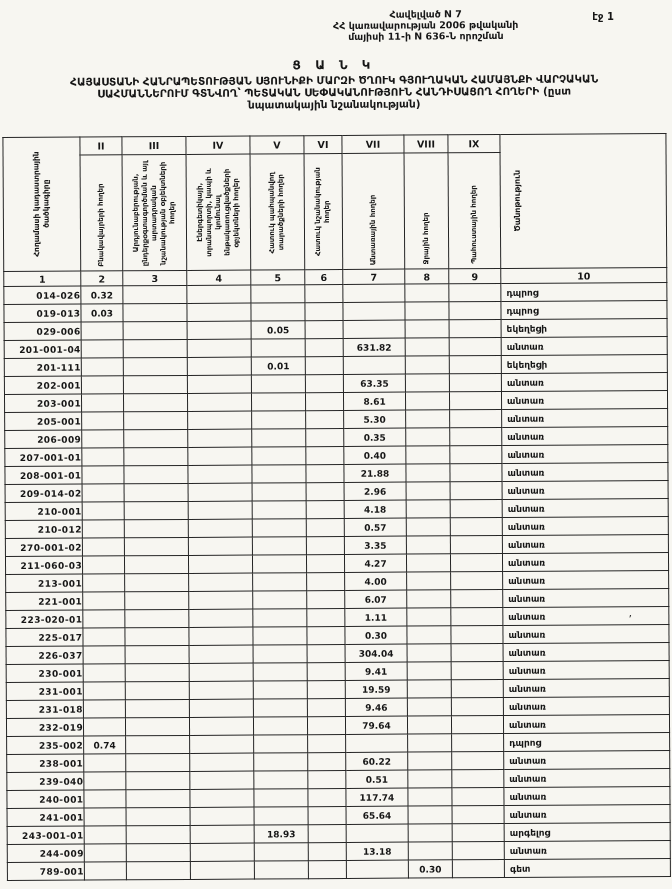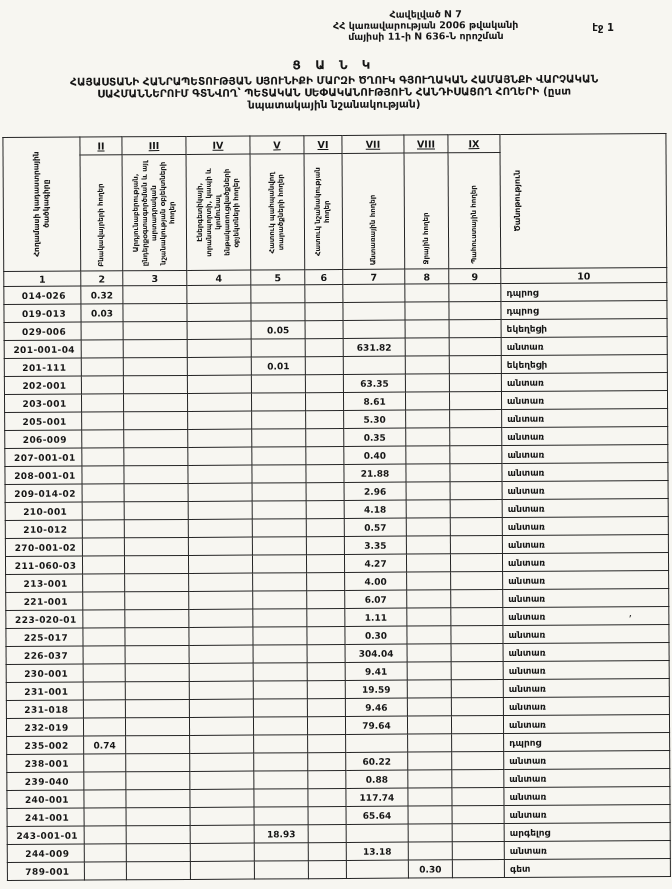--- a/index.html
+++ b/index.html
@@ -9,56 +9,56 @@
     background:#f7f6f1;
     font-family:"DejaVu Sans", sans-serif;
     color:#161616;
     position:relative;
     overflow:hidden;
     margin:0 auto;
   }
   .sheet { transform:rotate(-0.35deg); transform-origin:50% 45%; padding-top:9px; }
 
   .page-num {
-    position:absolute; top:22px; right:58px;
+    position:absolute; top:11px; right:58px;
     font-size:10px; font-weight:bold;
   }
   .appendix {
     width:300px; margin:0 auto; transform:translateX(92px);
     text-align:center; font-size:9.5px; font-weight:bold; line-height:1.18;
   }
   .list-title {
     text-align:center; font-size:12px; font-weight:bold;
     letter-spacing:5px; margin-top:15px;
   }
   .subtitle {
     text-align:center; font-size:10.5px; font-weight:bold;
     line-height:1.16; margin-top:2px; white-space:nowrap;
   }
 
   table { border-collapse:collapse; margin:25px auto 0; table-layout:fixed; width:663px; }
   th, td { border:1px solid #262626; padding:0; overflow:hidden; }
   thead th { font-weight:bold; background:#f7f6f1; }
 
-  .roman { height:17px; font-size:9.5px; text-align:center;text-decoration:underline; }
+  .roman { height:17px; font-size:9.5px; text-align:center; }
   .cat   { height:114px; vertical-align:bottom; }
   .vert {
     writing-mode:vertical-rl;
     transform:rotate(180deg);
     font-size:7px; font-weight:bold; line-height:1.3;
     max-height:106px; margin:3px auto 4px;
   }
   th.codehead, th.notehead { vertical-align:middle; }
   th.codehead .vert { max-height:126px; font-size:7.5px; }
   th.notehead .vert { margin-left:12px; margin-right:auto; font-size:8px; max-height:126px; }
 
   .num-row td { height:15px; text-align:center; font-size:9.5px; font-weight:bold; }
 
   tbody td { height:18px; font-size:9px; font-weight:bold; }
-  td.code { text-align:center; padding-left:3px; letter-spacing:0.4px; white-space:nowrap; }
+  td.code { text-align:right; padding-left:3px; letter-spacing:0.4px; white-space:nowrap; }
   td.val  { text-align:center; }
   td.note { text-align:left; padding-left:5px; white-space:nowrap; }
 
   .artifact { position:absolute; top:613px; right:40px; font-size:11px; color:#333; }
 </style>
 </head>
 <body>
 
 <div class="page">
   <div class="page-num">էջ 1</div>
@@ -474,21 +474,21 @@
             <td class="val"></td>
             <td class="note">անտառ</td>
           </tr>
           <tr>
             <td class="code">239-040</td>
             <td class="val"></td>
             <td class="val"></td>
             <td class="val"></td>
             <td class="val"></td>
             <td class="val"></td>
-            <td class="val">0.88</td>
+            <td class="val">0.51</td>
             <td class="val"></td>
             <td class="val"></td>
             <td class="note">անտառ</td>
           </tr>
           <tr>
             <td class="code">240-001</td>
             <td class="val"></td>
             <td class="val"></td>
             <td class="val"></td>
             <td class="val"></td>

